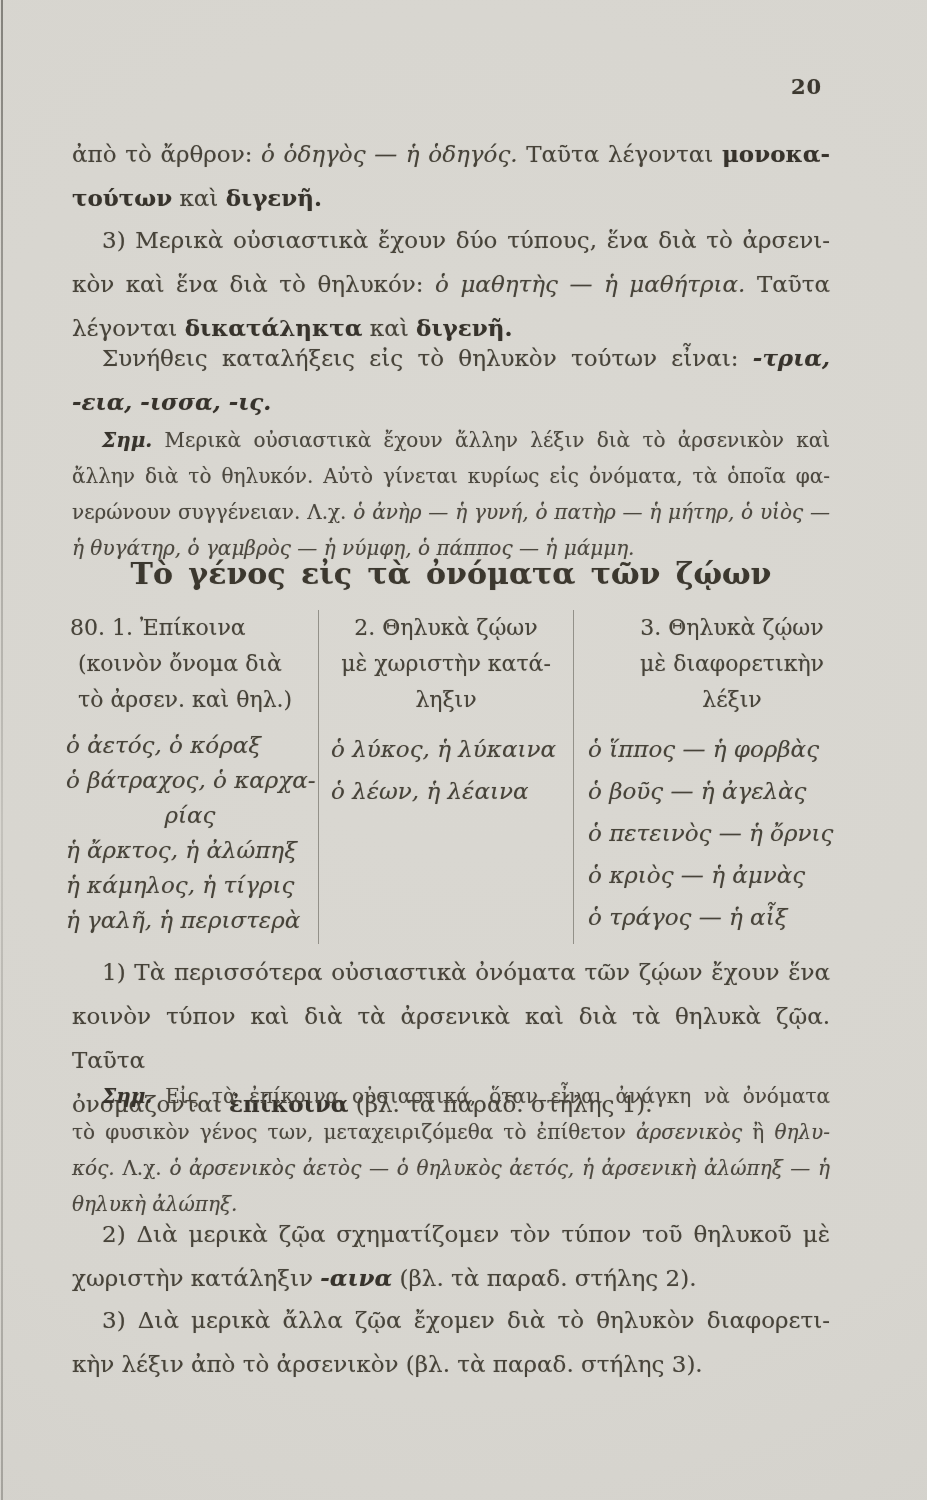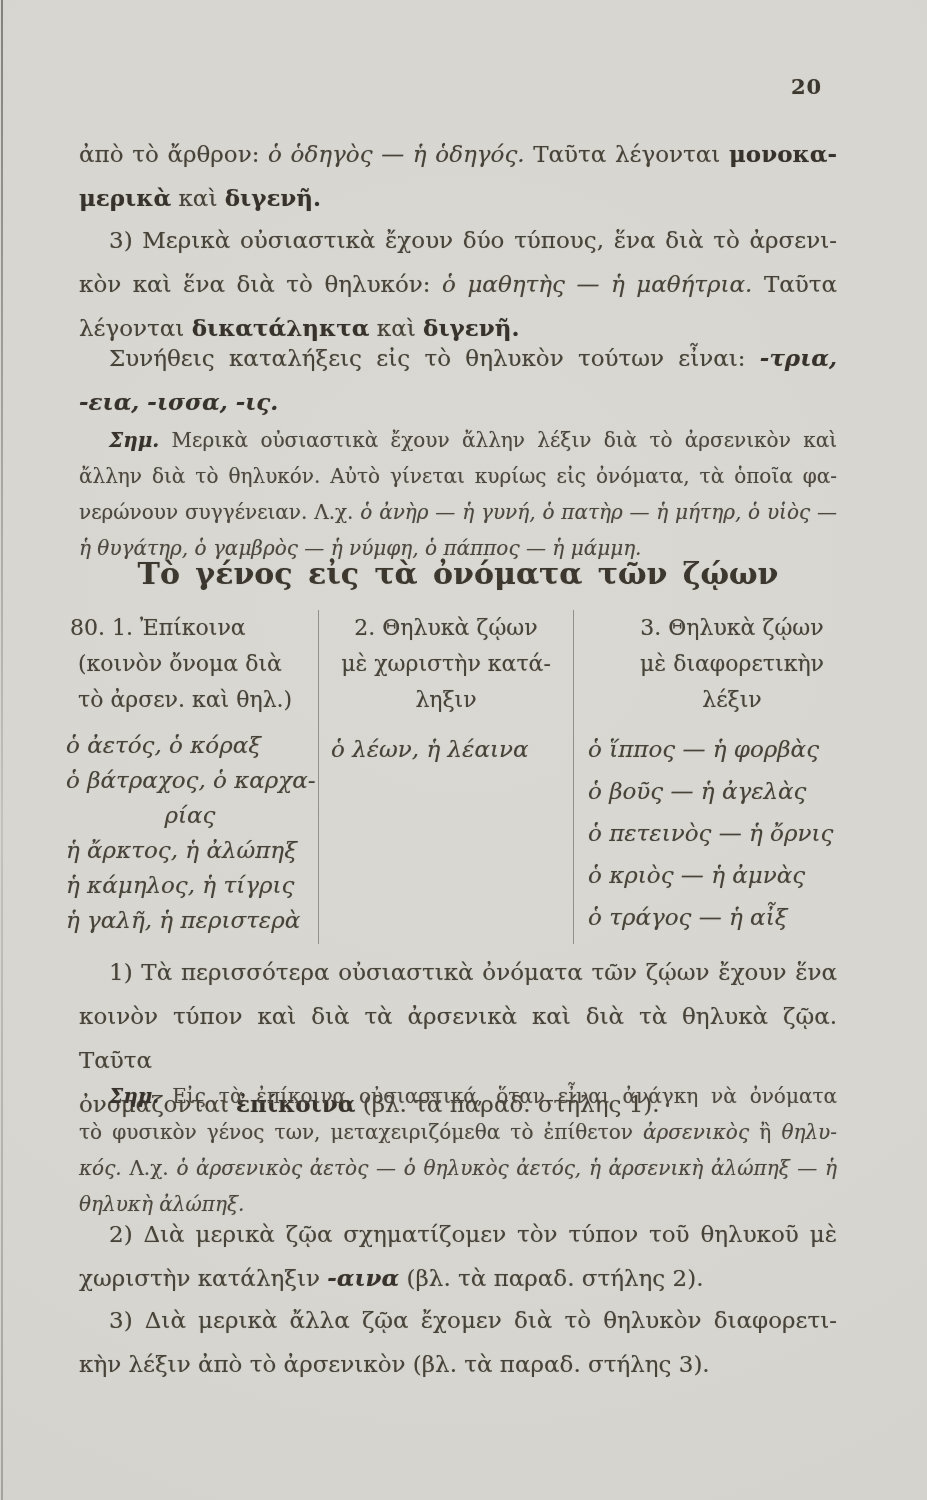--- a/index.html
+++ b/index.html
@@ -14,21 +14,21 @@
     overflow:hidden;
   }
   .edge{
     position:absolute;left:1px;top:0;width:2px;height:100%;
     background:linear-gradient(180deg, rgba(86,84,78,.65), rgba(86,84,78,.16) 55%, rgba(86,84,78,.38));
   }
   .pagenum{
     position:absolute;top:74px;left:791px;
     font-weight:700;font-size:21px;letter-spacing:1px;color:#3c382f;
   }
-  .blk{position:absolute;left:79px;width:758px;}
+  .blk{position:absolute;left:72px;width:758px;}
   .main{font-size:23px;}
   .main .line{line-height:44px;}
   .note{font-size:20px;color:#4c483f;}
   .note .line{line-height:36px;}
   .line{white-space:pre-wrap;}
   .j{text-align:justify;text-align-last:justify;}
   .ind{text-indent:30px;}
   .b{font-weight:700;color:#37332c;}
   .i{font-style:italic;}
   .bi{font-weight:700;font-style:italic;color:#37332c;}
@@ -62,21 +62,21 @@
 </head>
 <body>
 
 <div class="page">
   <div class="edge"></div>
 
   <div class="pagenum">20</div>
 
   <div class="blk main" style="top: 132px;">
     <div class="line j"><span>ἀπὸ τὸ ἄρθρον: </span><span class="i">ὁ ὁδηγὸς — ἡ ὁδηγός.</span><span> Ταῦτα λέγονται </span><span class="b">μονοκα-</span></div>
-    <div class="line"><span class="b">μερικὰ</span><span> καὶ </span><span class="b">διγενῆ.</span></div>
+    <div class="line"><span class="b">τούτων</span><span> καὶ </span><span class="b">διγενῆ.</span></div>
   </div>
 
   <div class="blk main b-p2types">
     <div class="line j ind"><span>3) Μερικὰ οὐσιαστικὰ ἔχουν δύο τύπους, ἕνα διὰ τὸ ἀρσενι-</span></div>
     <div class="line j"><span>κὸν καὶ ἕνα διὰ τὸ θηλυκόν: </span><span class="i">ὁ μαθητὴς — ἡ μαθήτρια.</span><span> Ταῦτα</span></div>
     <div class="line"><span>λέγονται </span><span class="b">δικατάληκτα</span><span> καὶ </span><span class="b">διγενῆ.</span></div>
   </div>
 
   <div class="blk main b-psuf">
     <div class="line j ind"><span>Συνήθεις καταλήξεις εἰς τὸ θηλυκὸν τούτων εἶναι: </span><span class="bi">-τρια,</span></div>
@@ -108,20 +108,21 @@
         <div class="trow">ἡ γαλῆ, ἡ περιστερὰ</div>
       </div>
     </div>
     <div class="col col2">
       <div>
         <div class="hline">2. Θηλυκὰ ζῴων</div>
         <div class="hline">μὲ χωριστὴν κατά-</div>
         <div class="hline">ληξιν</div>
       </div>
       <div class="tbody">
+        <div class="trow">ὁ λύκος, ἡ λύκαινα</div>
         <div class="trow">ὁ λέων, ἡ λέαινα</div>
       </div>
     </div>
     <div class="col col3">
       <div>
         <div class="hline">3. Θηλυκὰ ζῴων</div>
         <div class="hline">μὲ διαφορετικὴν</div>
         <div class="hline">λέξιν</div>
       </div>
       <div class="tbody">

